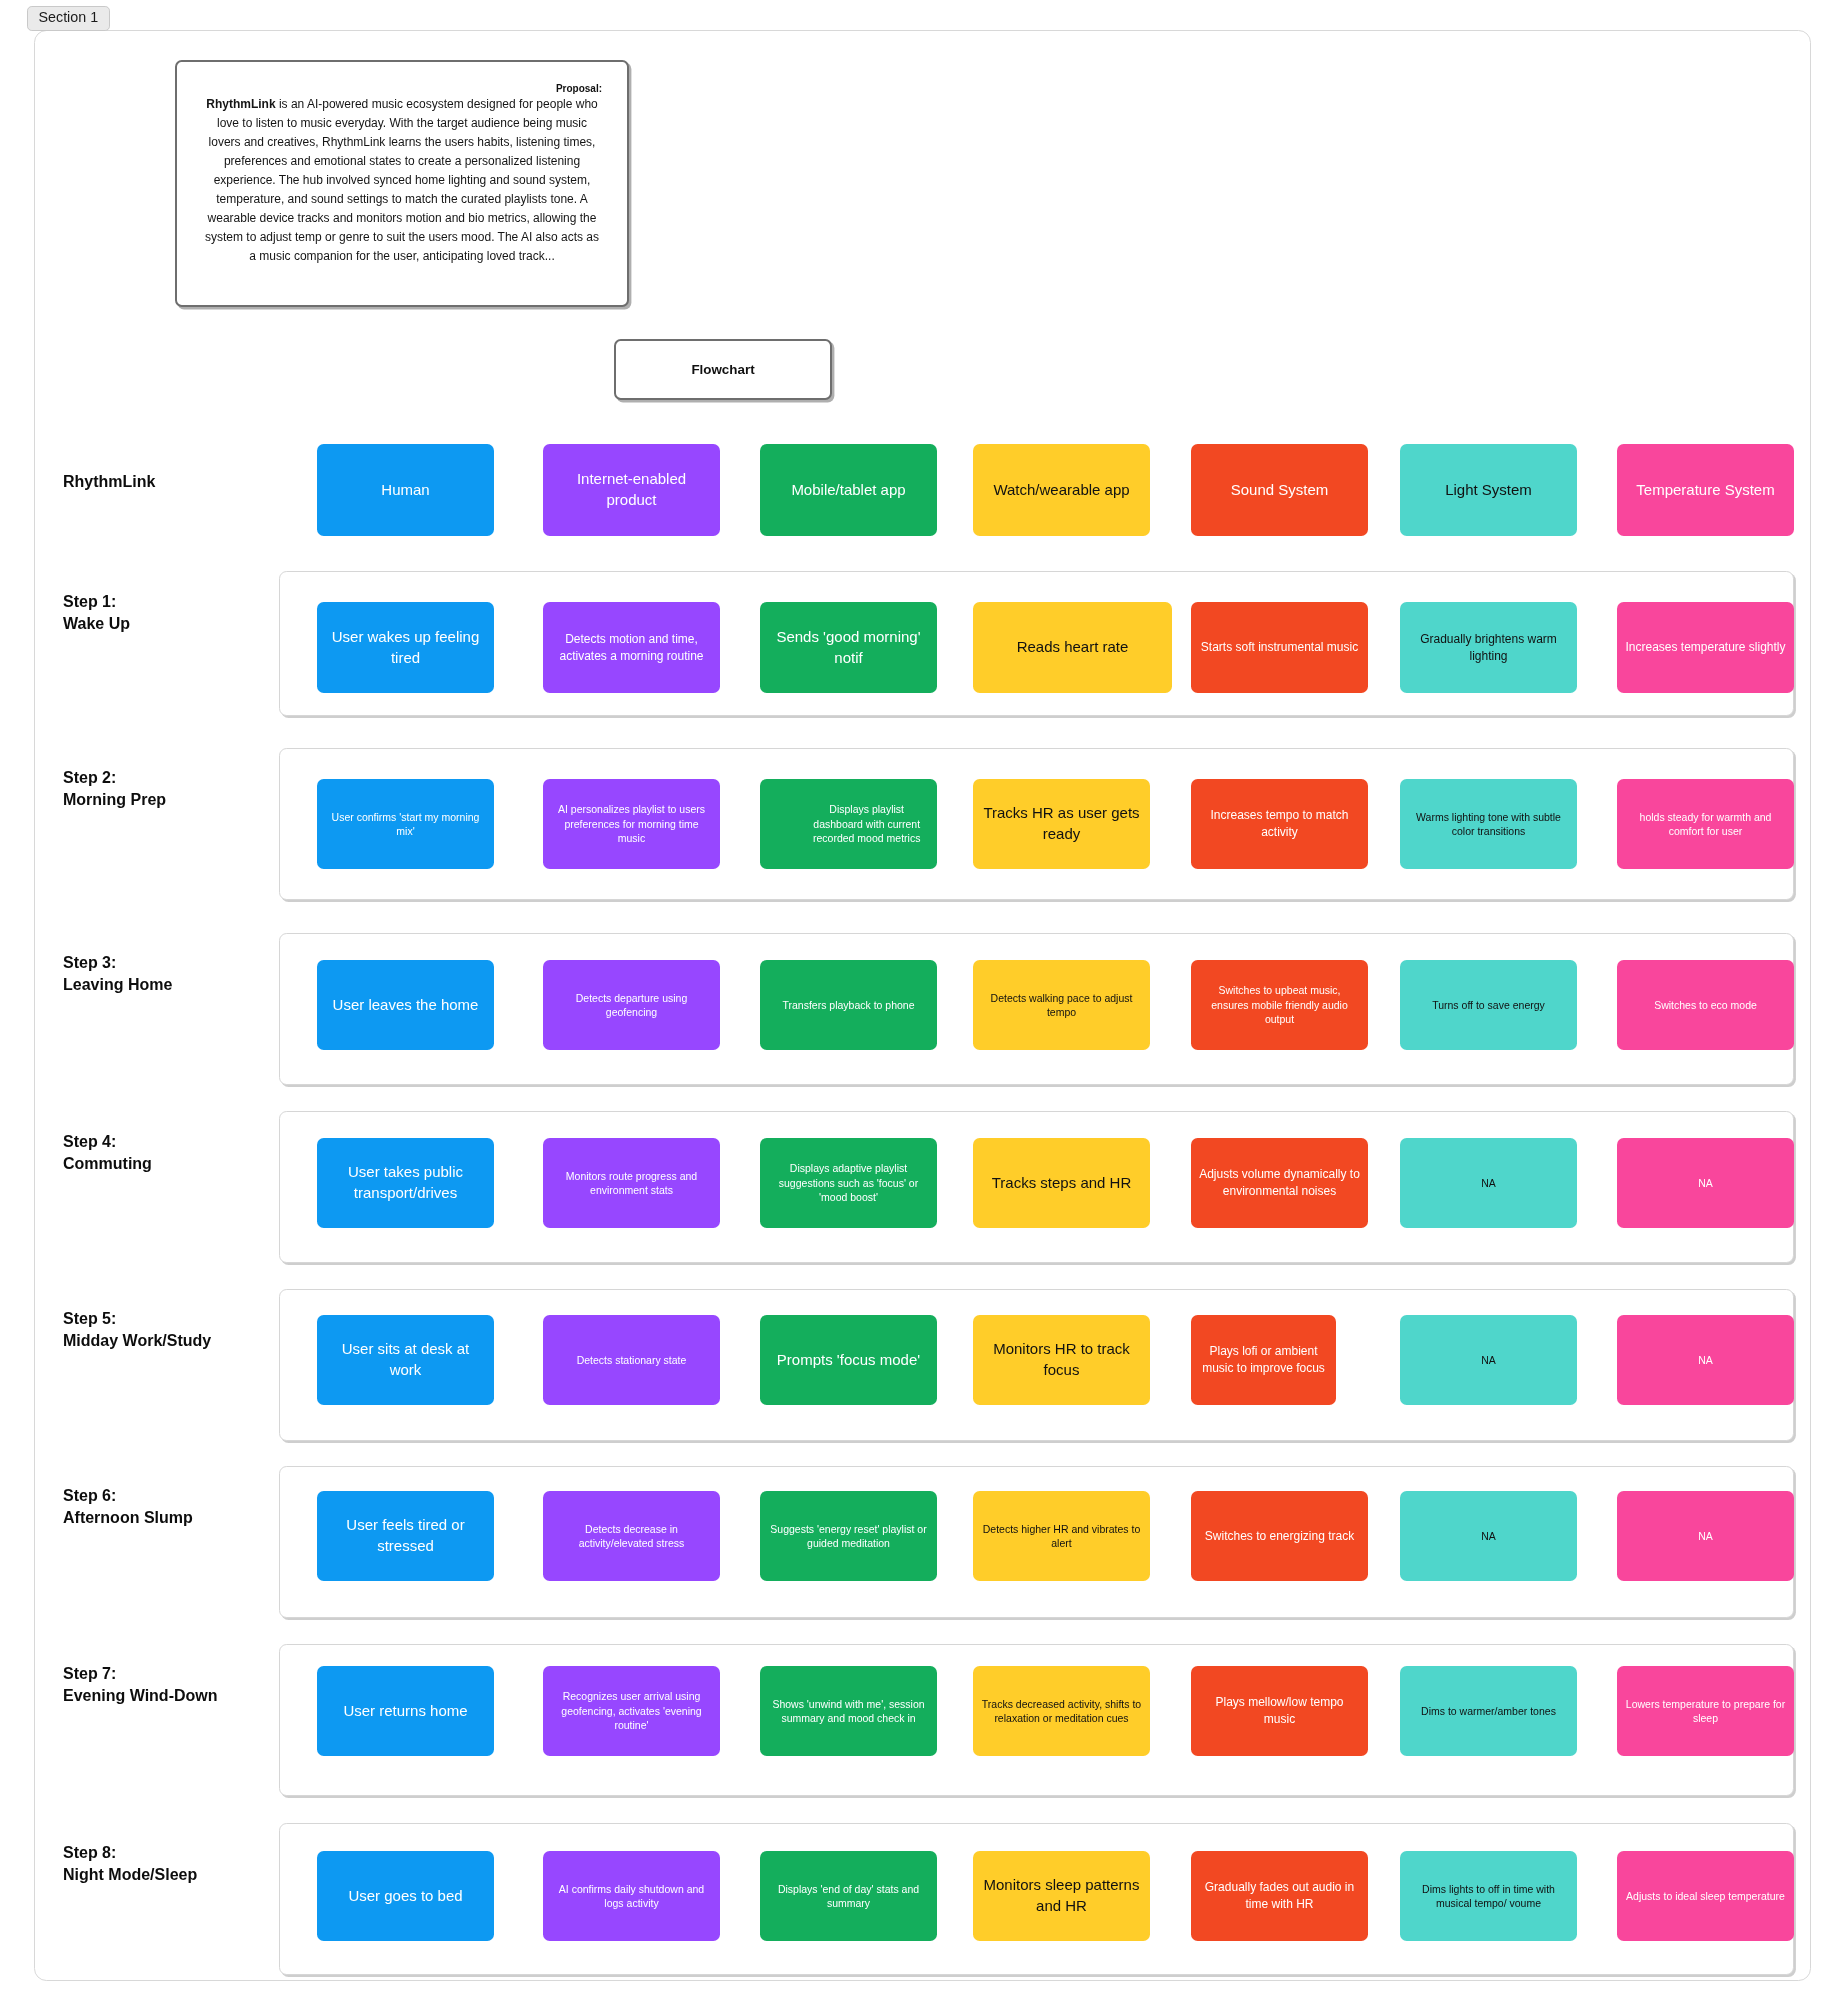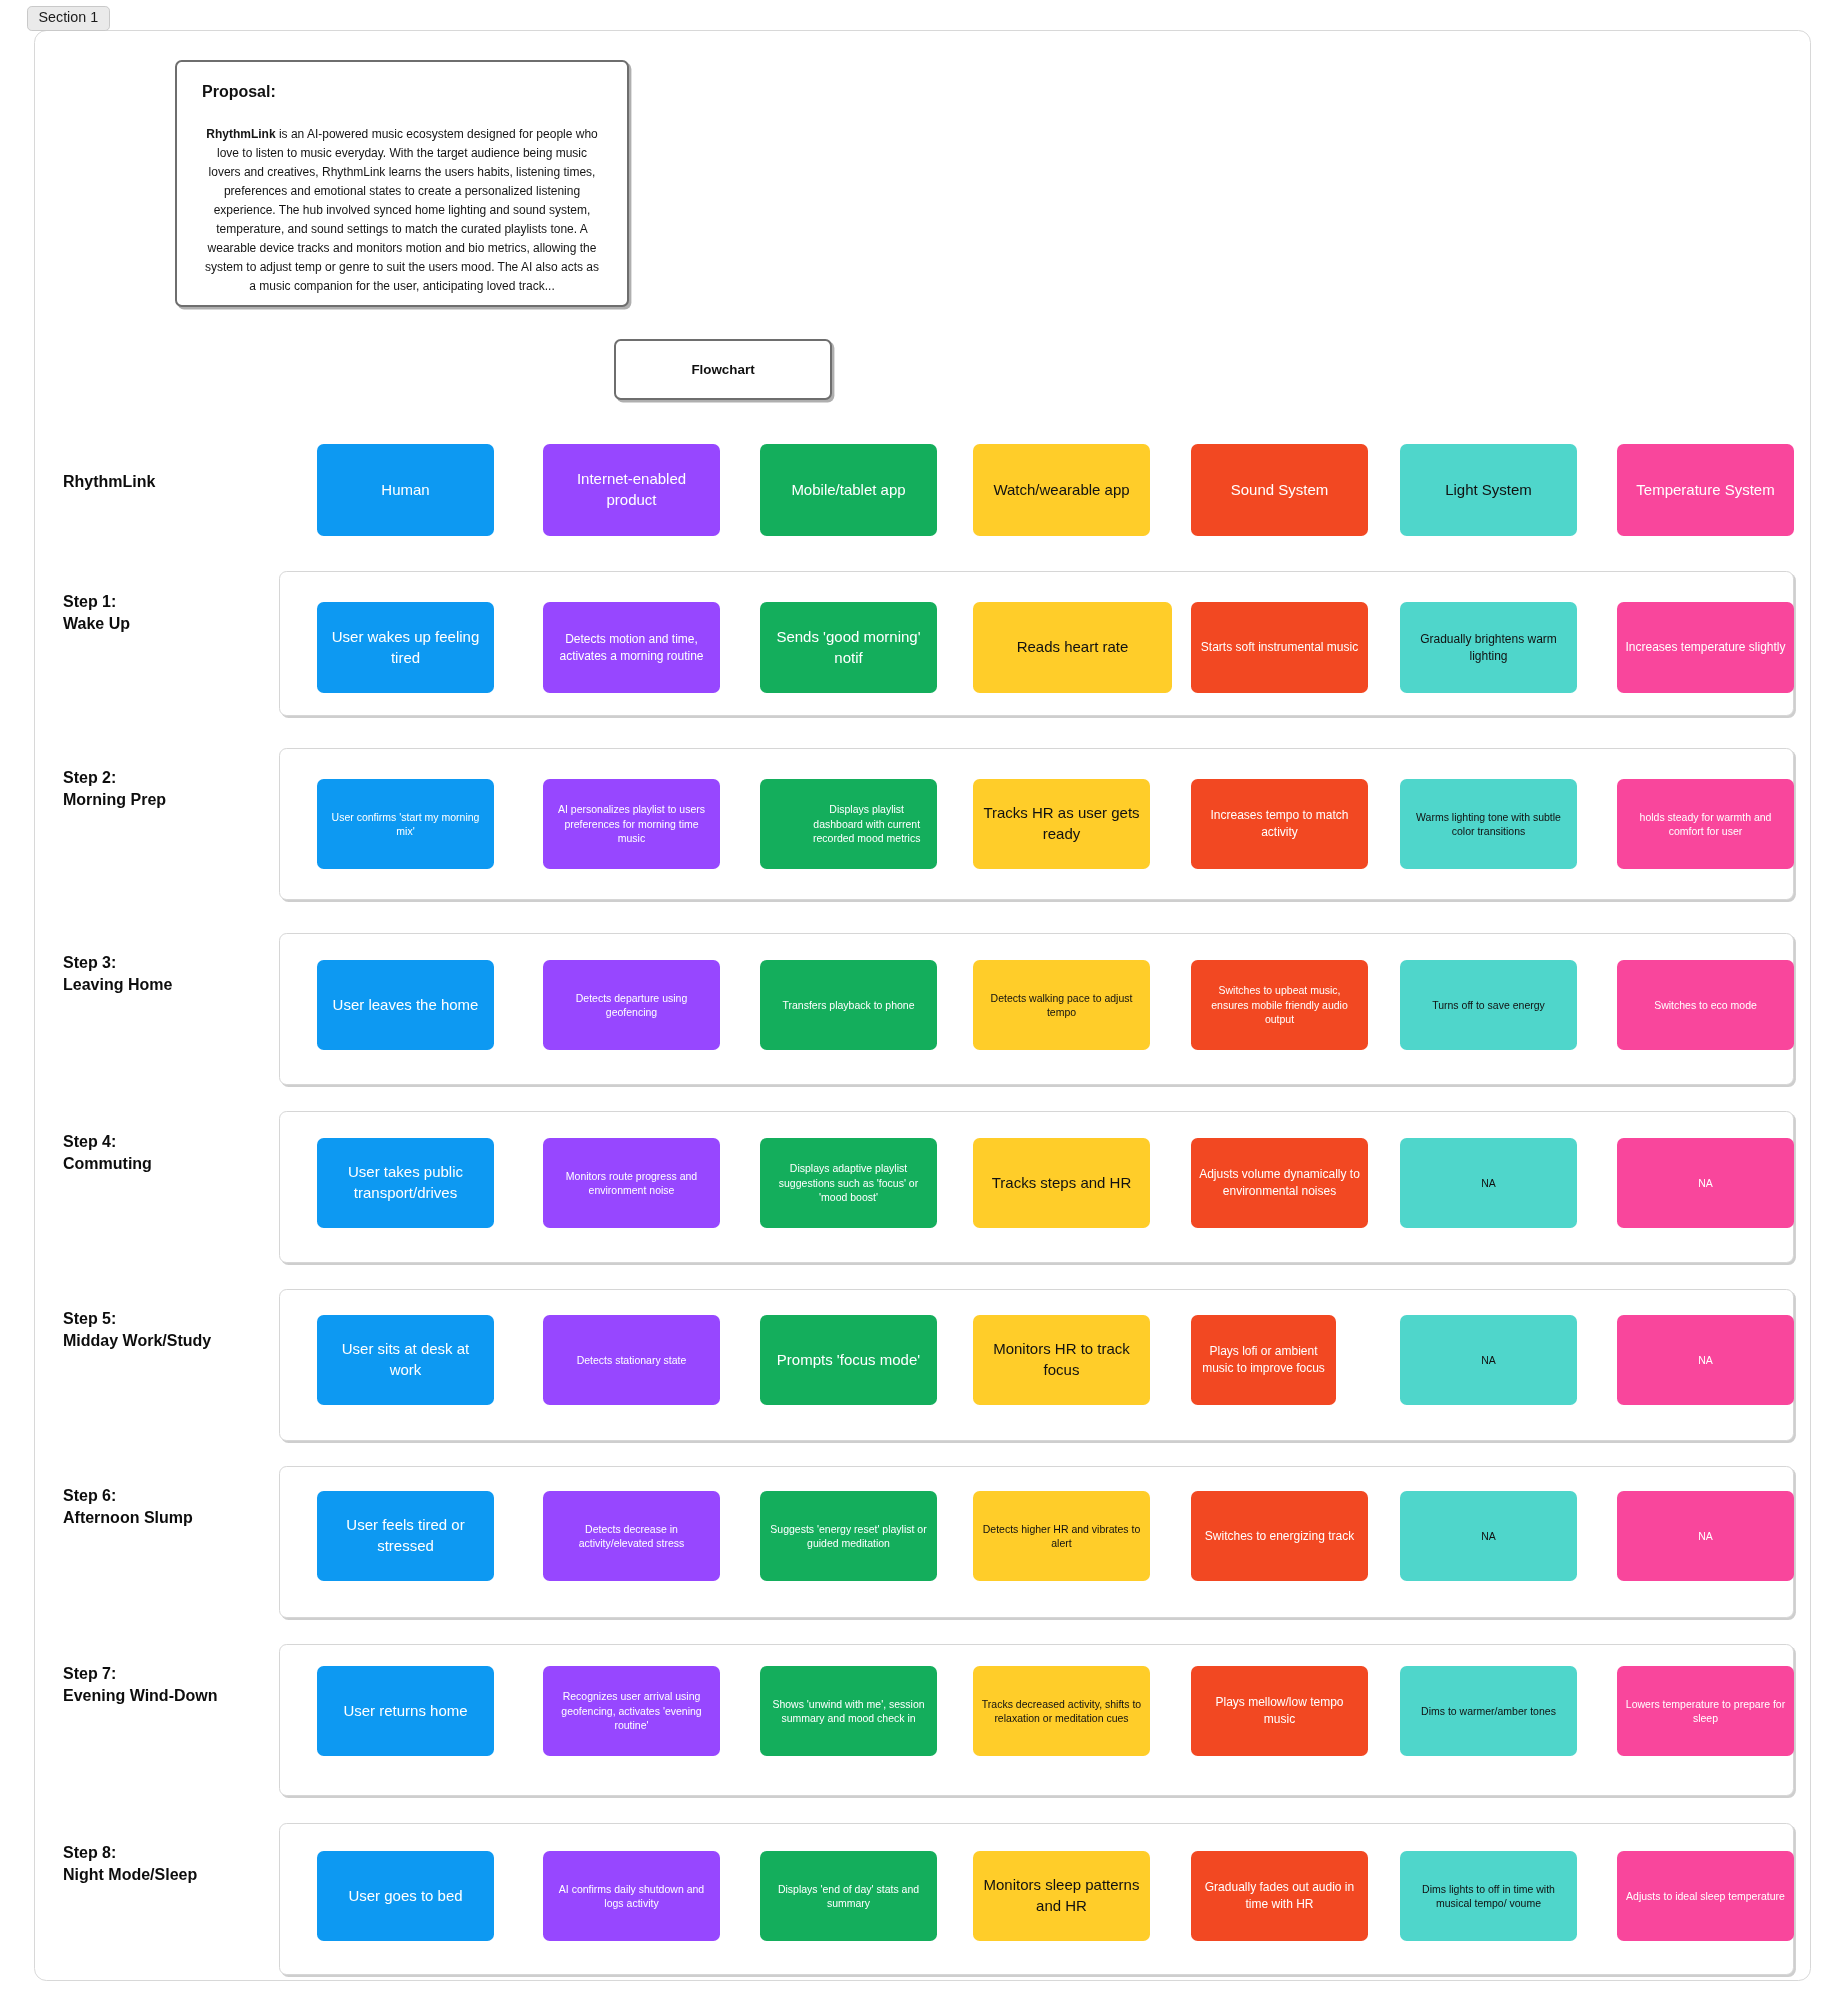--- a/index.html
+++ b/index.html
@@ -45,25 +45,25 @@
     position: absolute;
     left: 175px; top: 60px;
     width: 454px; height: 247px;
     background: #ffffff;
     border: 2.4px solid #6e6e6e;
     border-radius: 6.7px;
     padding: 21px 25px 0 25px;
     box-shadow: 2.4px 2.4px 0 0 rgba(110,110,110,0.55);
   }
   .proposal-title {
-    text-align: left;
+    text-align: right;
     font-weight: bold;
-    font-size: 16px;
+    font-size: 10px;
     color: #111;
-    margin-bottom: 24px;
+    margin-bottom: 1px;
   }
   .proposal-body {
     text-align: center;
     font-size: 12px;
     line-height: 1.58;
     color: #151515;
   }
   .proposal-body b { font-weight: bold; }
 
   
@@ -171,21 +171,21 @@
       <div class="card sm light-text" style="left: 543px; top: 960px; width: 177px; height: 90px; background: rgb(151, 71, 255); position: absolute;">Detects departure using geofencing</div>
       <div class="card sm light-text" style="left: 760px; top: 960px; width: 177px; height: 90px; background: rgb(20, 174, 92); position: absolute;">Transfers playback to phone</div>
       <div class="card sm dark-text" style="left: 973px; top: 960px; width: 177px; height: 90px; background: rgb(255, 205, 41); position: absolute;">Detects walking pace to adjust tempo</div>
       <div class="card sm light-text" style="left: 1191px; top: 960px; width: 177px; height: 90px; background: rgb(242, 72, 34); position: absolute;">Switches to upbeat music, ensures mobile friendly audio output</div>
       <div class="card sm dark-text" style="left: 1400px; top: 960px; width: 177px; height: 90px; background: rgb(79, 214, 203); position: absolute;">Turns off to save energy</div>
       <div class="card sm light-text" style="left: 1617px; top: 960px; width: 177px; height: 90px; background: rgb(249, 70, 156); position: absolute;">Switches to eco mode</div>
       <div class="row-label" style="top: 1131px;">Step 4:
 Commuting</div>
       <div class="step-box" style="top: 1111px; height: 152px;"></div>
       <div class="card lg light-text" style="left: 317px; top: 1138px; width: 177px; height: 90px; background: rgb(13, 153, 242); position: absolute;">User takes public transport/drives</div>
-      <div class="card sm light-text" style="left: 543px; top: 1138px; width: 177px; height: 90px; background: rgb(151, 71, 255); position: absolute;">Monitors route progress and environment noise</div>
+      <div class="card sm light-text" style="left: 543px; top: 1138px; width: 177px; height: 90px; background: rgb(151, 71, 255); position: absolute;">Monitors route progress and environment stats</div>
       <div class="card sm light-text" style="left: 760px; top: 1138px; width: 177px; height: 90px; background: rgb(20, 174, 92); position: absolute;">Displays adaptive playlist suggestions such as 'focus' or 'mood boost'</div>
       <div class="card lg dark-text" style="left: 973px; top: 1138px; width: 177px; height: 90px; background: rgb(255, 205, 41); position: absolute;">Tracks steps and HR</div>
       <div class="card md light-text" style="left: 1191px; top: 1138px; width: 177px; height: 90px; background: rgb(242, 72, 34); position: absolute;">Adjusts volume dynamically to environmental noises</div>
       <div class="card sm dark-text" style="left: 1400px; top: 1138px; width: 177px; height: 90px; background: rgb(79, 214, 203); position: absolute;">NA</div>
       <div class="card sm light-text" style="left: 1617px; top: 1138px; width: 177px; height: 90px; background: rgb(249, 70, 156); position: absolute;">NA</div>
       <div class="row-label" style="top: 1308px;">Step 5:
 Midday Work/Study</div>
       <div class="step-box" style="top: 1289px; height: 152px;"></div>
       <div class="card lg light-text" style="left: 317px; top: 1315px; width: 177px; height: 90px; background: rgb(13, 153, 242); position: absolute;">User sits at desk at work</div>
       <div class="card sm light-text" style="left: 543px; top: 1315px; width: 177px; height: 90px; background: rgb(151, 71, 255); position: absolute;">Detects stationary state</div>

